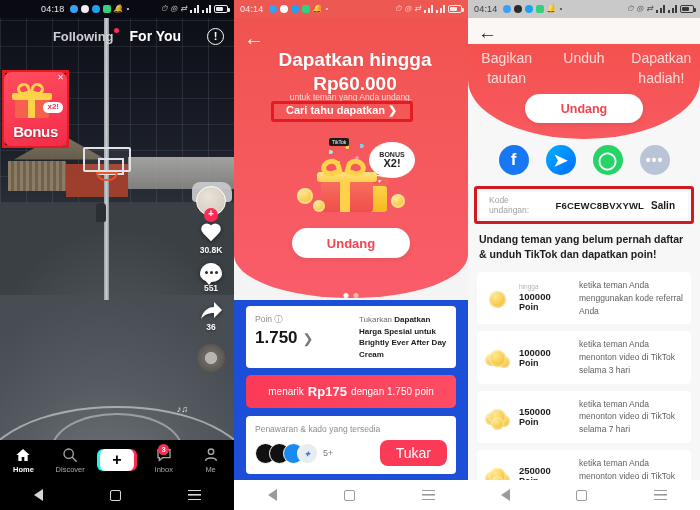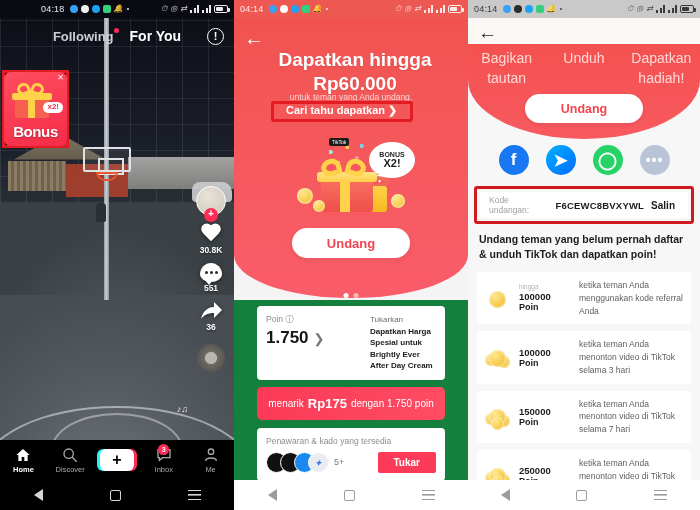--- a/index.html
+++ b/index.html
@@ -196,43 +196,43 @@
   .g-bonus b { font-size:7px; color:#1f1f1f; font-weight:800; }
   .g-bonus i { font-size:11px; color:#1f1f1f; font-weight:800; font-style:normal; }
 
   .p2-undang { position:absolute; left:50%; top:228px; transform:translateX(-50%); width:118px; height:30px;
      background:#fff; border-radius:16px; display:flex; align-items:center; justify-content:center;
      color:#f4444f; font-size:13px; font-weight:700; z-index:9; box-shadow:0 2px 6px rgba(0,0,0,.07);}
   .p2-dots { position:absolute; left:50%; top:293px; transform:translateX(-50%); display:flex; gap:5px; z-index:9;}
   .p2-dots i { width:5px; height:5px; border-radius:50%; background:#ffb9b3; display:block;}
   .p2-dots i.on { background:#fff; }
 
-  .p2-body { position:absolute; left:0; right:0; top:300px; bottom:30px; background:#15803d; padding:6px 23px; }
+  .p2-body { position:absolute; left:0; right:0; top:300px; bottom:30px; background:#1d4ed8; padding:6px 12px; }
   .p2-card { background:#fff; border-radius:4px; display:flex; padding:8px 9px; gap:8px; }
   .p2-poin-l { flex:0 0 96px; }
   .p2-poin-lbl { font-size:8.5px; color:#8b8b8b; }
   .p2-poin-val { font-size:17px; font-weight:700; color:#161616; margin-top:2px; display:flex; align-items:center; gap:5px;}
   .p2-poin-val span.chev { font-size:13px; color:#777; font-weight:400; }
   .p2-offer { font-size:8px; color:#6d6d6d; line-height:1.45; }
   .p2-offer b { color:#1b1b1b; }
   .p2-banner { margin-top:7px; height:33px; background: linear-gradient(90deg,#fb3a57,#fe4c63); border-radius:5px;
      display:flex; align-items:center; justify-content:center; color:#fff; font-size:10px; gap:4px; }
   .p2-banner b { font-size:13px; font-weight:800; }
   .p2-bottom { margin-top:8px; background:#fff; border-radius:4px; padding:8px 9px; }
   .p2-bottom-t { font-size:8.5px; color:#8d8d8d; }
   .p2-bottom-r { display:flex; align-items:center; margin-top:6px; gap:0; }
   .brand { width:21px; height:21px; border-radius:50%; margin-right:-7px; display:flex; align-items:center;
            justify-content:center; font-size:6px; color:#fff; font-weight:700; border:1.5px solid #fff; }
   .b1 { background:#111; }
   .b2 { background:#111; }
   .b3 { background:#1b8af0; }
   .b4 { background:#e9edf2; color:#3b78d8; }
   .bplus { font-size:9px; color:#7a7a7a; margin-left:12px; }
-  .p2-tukar { margin-left:auto; background:#fb3a57; color:#fff; font-size:10px; font-weight:700;
-              padding:5px 16px; border-radius:2px; }
+  .p2-tukar { margin-left:auto; background:#fb3a57; color:#fff; font-size:14px; font-weight:400;
+              padding:5px 16px; border-radius:8px; }
 
   
   .p3-top { position:absolute; top:18px; left:0; right:0; height:26px; background:#faf7f4; z-index:9;}
   .p3-back { position:absolute; left:10px; top:23px; color:#1d1d1d; font-size:19px; z-index:10; line-height:1;}
   .p3-hero { position:absolute; top:44px; left:0; right:0; height:95px;
      background: linear-gradient(#f4514f,#f85a60); border-radius: 0 0 50% 50% / 0 0 62% 62%; z-index:5;}
   .p3-steps { position:absolute; top:48px; left:0; right:0; display:flex; z-index:8; }
   .p3-step { flex:1; text-align:center; color:#ffd9d6; font-size:14px; line-height:1.45; }
   .p3-undang { position:absolute; left:50%; top:94px; transform:translateX(-50%); width:118px; height:29px;
      background:#fff; border-radius:16px; display:flex; align-items:center; justify-content:center;

